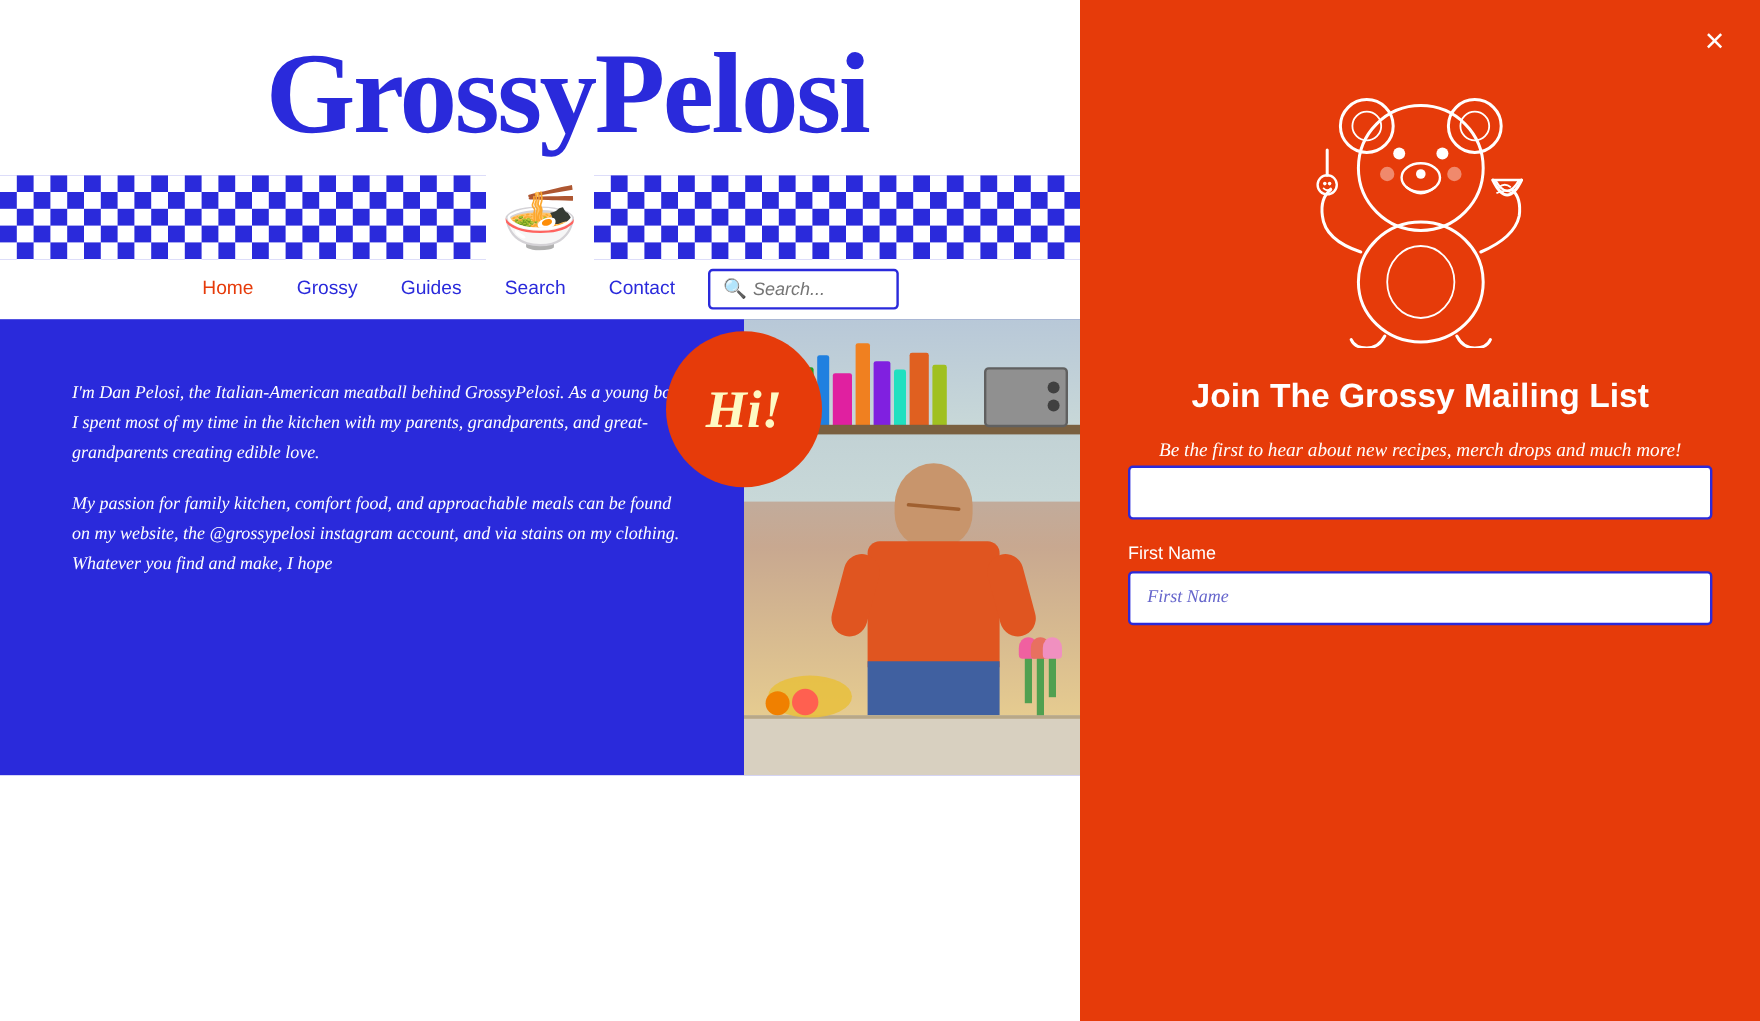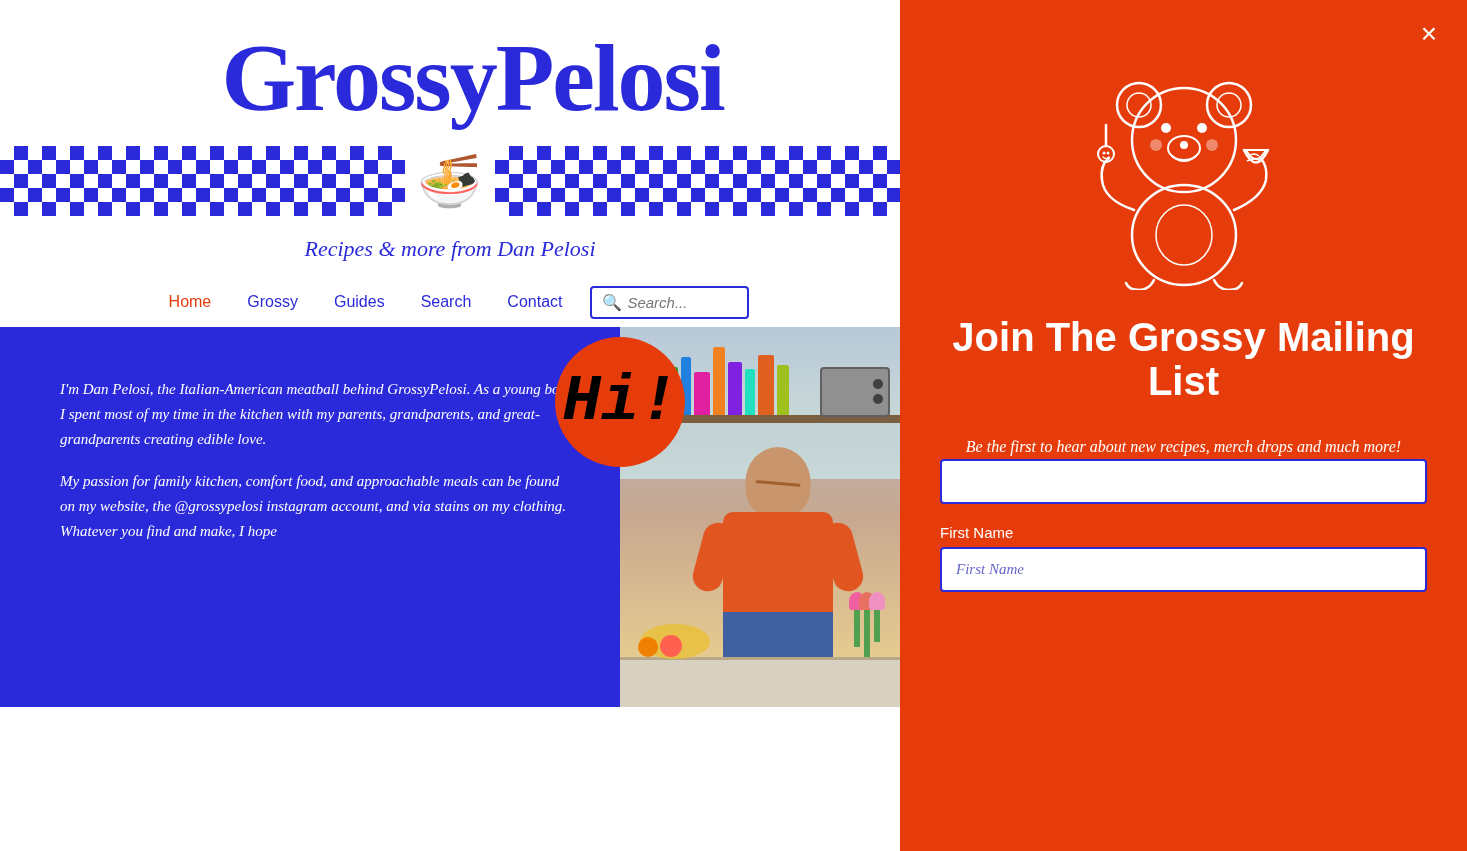--- a/index.html
+++ b/index.html
@@ -143,25 +143,25 @@
       height: 130px;
       background: #e63b0a;
       border-radius: 50%;
       display: flex;
       align-items: center;
       justify-content: center;
       z-index: 5;
     }
 
     .hi-text {
-      font-size: 64px;
+      font-size: 44px;
       font-style: italic;
       font-weight: 700;
-      color: #000000;
-      font-family: Liberation Mono, monospace;
+      color: #fef9c3;
+      font-family: Liberation Serif, serif;
     }
 
     .hero-text {
       padding: 50px 30px 20px 60px;
       width: 600px;
       z-index: 3;
     }
 
     .hero-text p {
       font-size: 15px;
@@ -222,26 +222,26 @@
     }
 
     
     .bear-svg {
       width: 200px;
       height: 240px;
     }
 
     .join-title {
       text-align: center;
-      font-size: 40px;
+      font-size: 28px;
       font-weight: 900;
       color: #fff;
       font-family: Impact, 'Arial Black', sans-serif;
       line-height: 1.1;
-      margin-bottom: 32px;
+      margin-bottom: 18px;
     }
 
     .join-subtitle {
       text-align: center;
       font-size: 16px;
       font-style: italic;
       color: #fff;
       line-height: 1.5;
       font-family: Georgia, serif;
     }
@@ -286,21 +286,20 @@
   </div>
 
   <div class="checker-banner">
     <div class="checker-left"></div>
     <div class="checker-center-bowl">
       <span class="bowl-icon">🍜</span>
     </div>
     <div class="checker-right"></div>
   </div>
 
-  <div class="subtitle">Recipes &amp; more from Dan Pelosi</div>
 
   <nav class="nav">
     <a class="nav-item active">Home</a>
     <a class="nav-item">Grossy</a>
     <a class="nav-item">Guides</a>
     <a class="nav-item">Search</a>
     <a class="nav-item">Contact</a>
     <div class="nav-search">
       <span class="search-icon-span">🔍</span>
       <input type="text" placeholder="Search..." style="">

